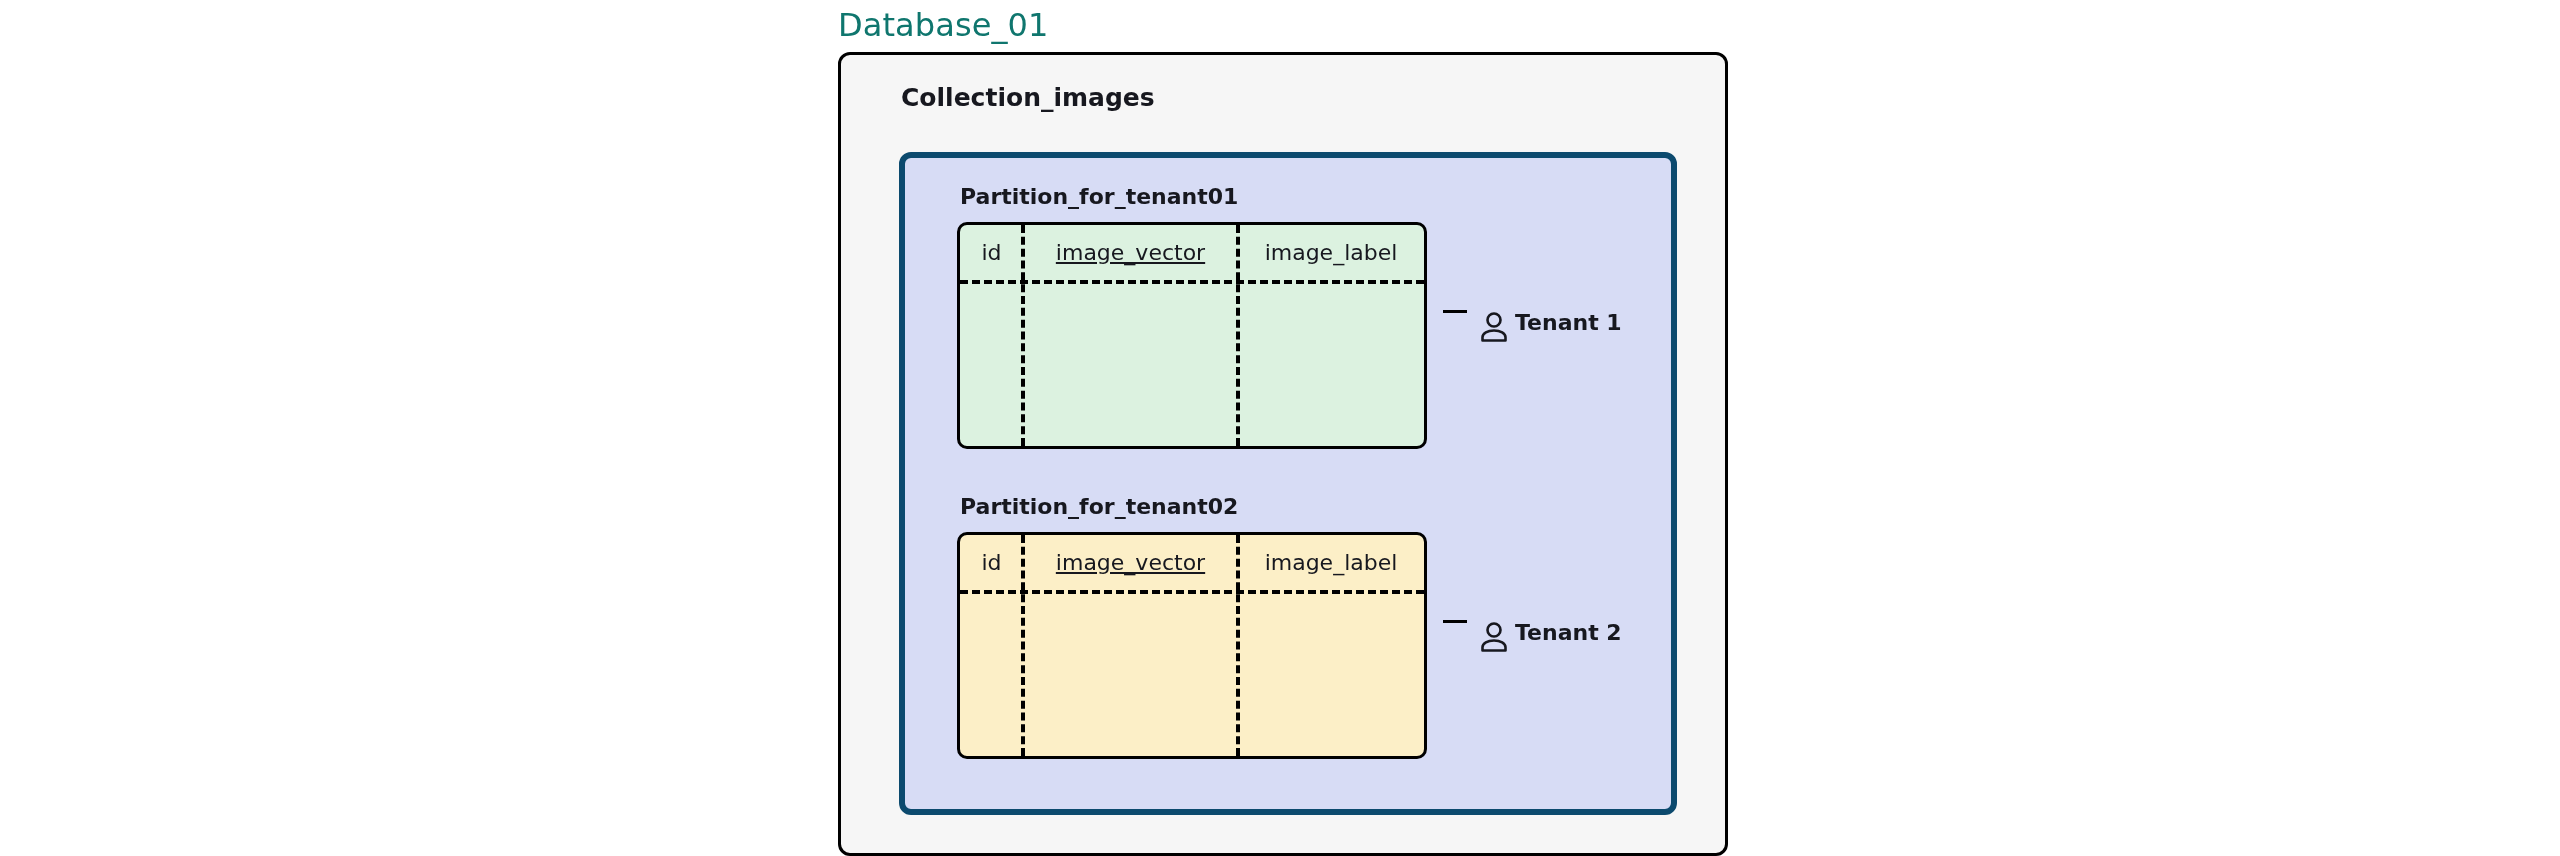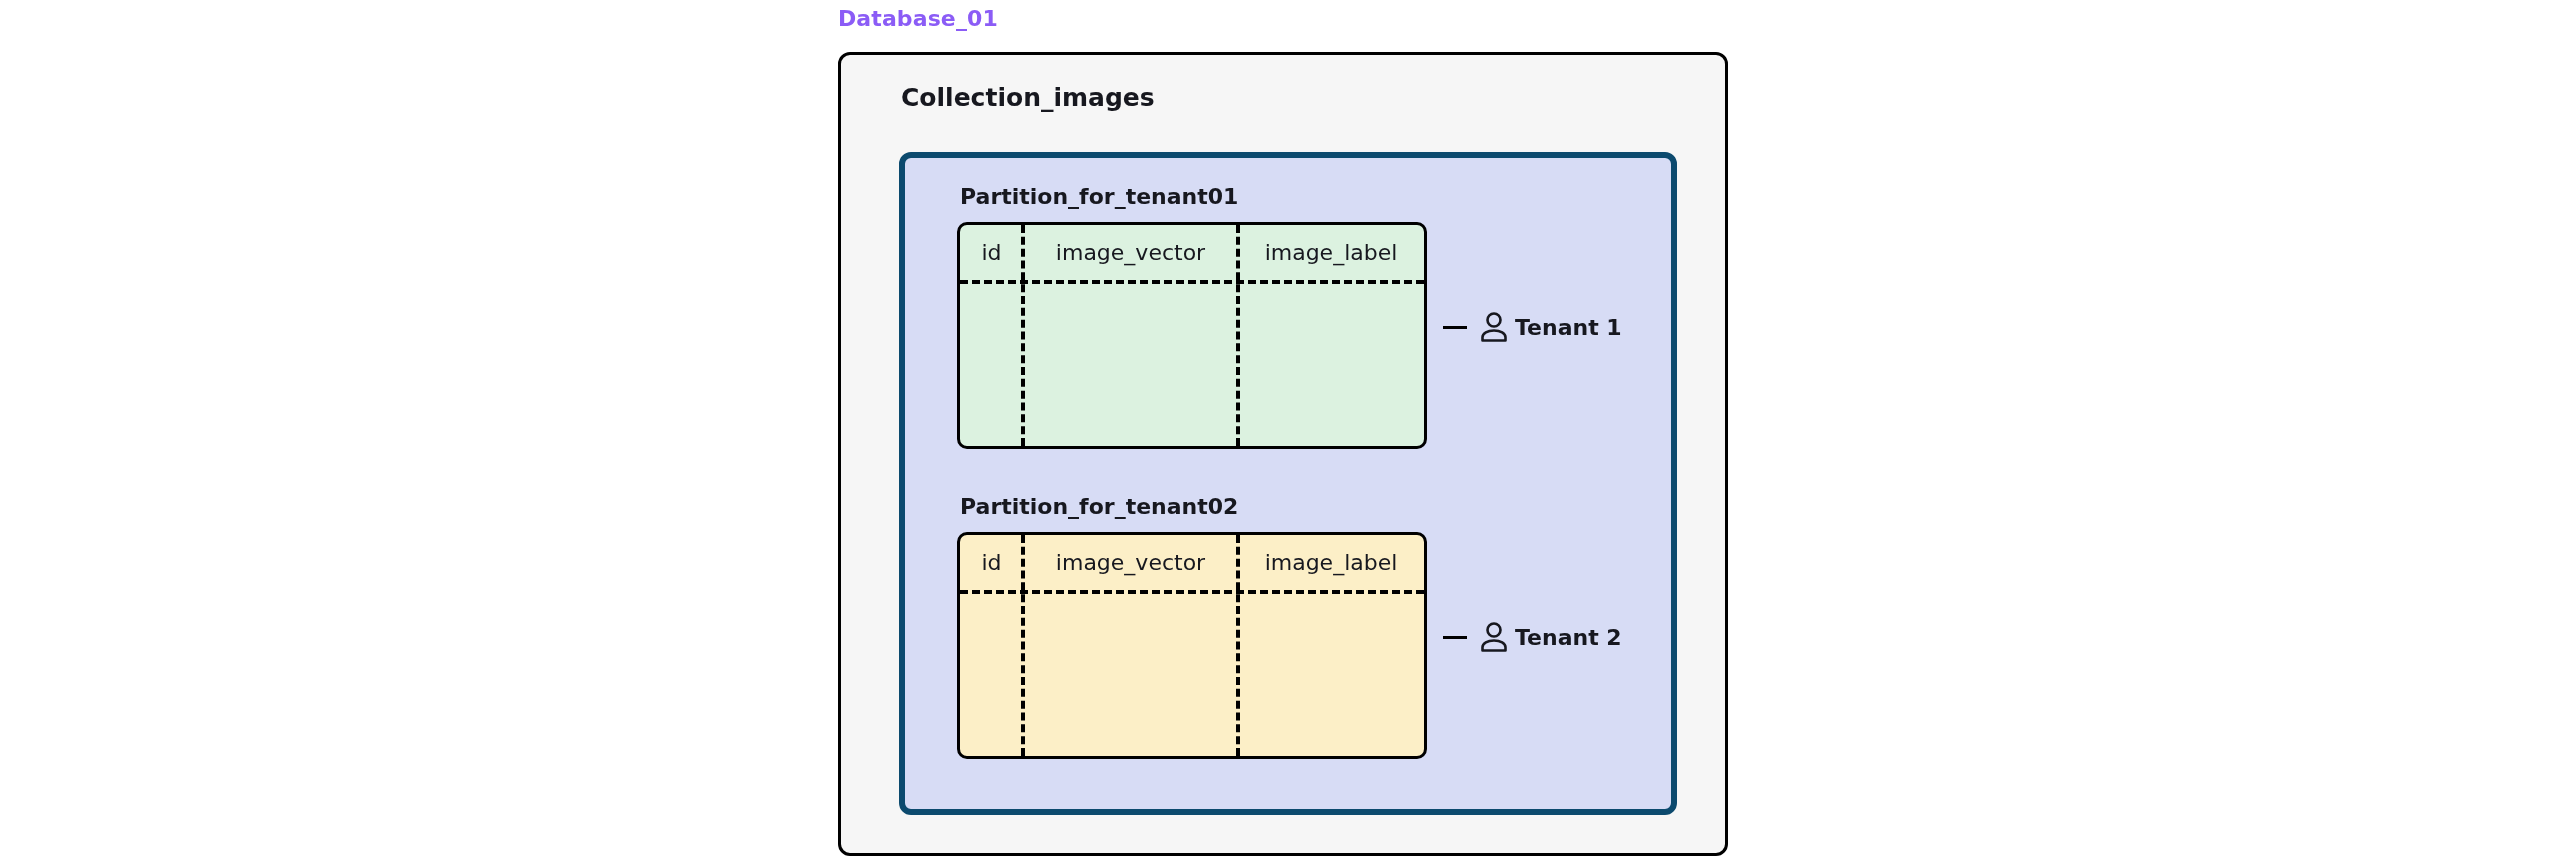--- a/index.html
+++ b/index.html
@@ -21,24 +21,24 @@
     left: 0; top: 0;
     width: 2560px;
     height: 856px;
   }
 
   
   .db-label {
     position: absolute;
     left: 838px;
     top: 6px;
-    font-size: 22px;
-    font-weight: 700;
+    font-size: 32px;
+    font-weight: 400;
     letter-spacing: 0.1px;
-    color: #8b5cf6;
+    color: #0f766e;
     white-space: nowrap;
   }
 
   
   .collection-box {
     position: absolute;
     left: 838px;
     top: 52px;
     width: 890px;
     height: 804px;
@@ -116,21 +116,21 @@
   }
   .hdr-cell {
     font-size: 22px;
     font-weight: 400;
     color: #17181f;
     text-align: center;
     white-space: nowrap;
     line-height: 1;
   }
   .hdr-id     { width: 63px; }
-  .hdr-vector { width: 215px; }
+  .hdr-vector { width: 215px; text-decoration: underline; }
   .hdr-label  { width: 186px; }
 
   
   .rule-h {
     position: absolute;
     left: 0;
     top: 55px;
     width: 100%;
     height: 0;
     border-top: 4px dashed #000000;
@@ -142,21 +142,20 @@
     width: 0;
     border-left: 4px dashed #000000;
   }
   .rule-v-1 { left: 61px; }
   .rule-v-2 { left: 276px; }
 
   
   .tenant {
     position: absolute;
     display: flex;
-    align-items: center;
     gap: 0px;
   }
   .tenant-1 { left: 538px; top: 126px; }
   .tenant-2 { left: 538px; top: 126px; }
 
   .connector {
     width: 24px;
     height: 0;
     border-top: 3px solid #000000;
     margin-right: 10px;

